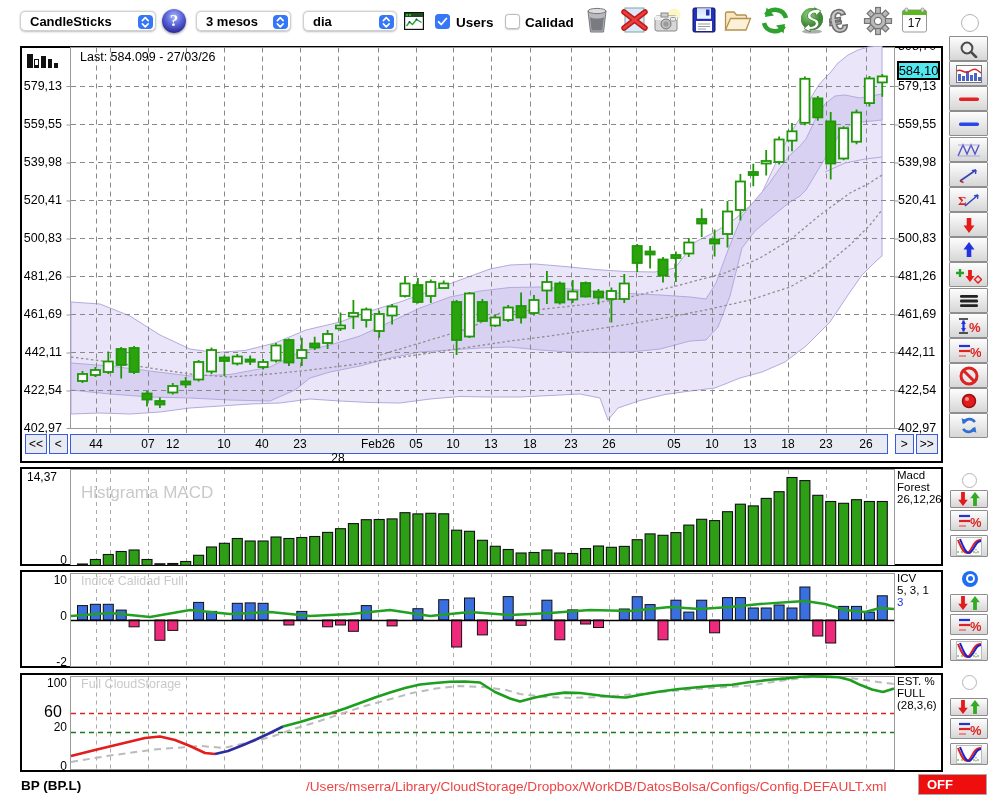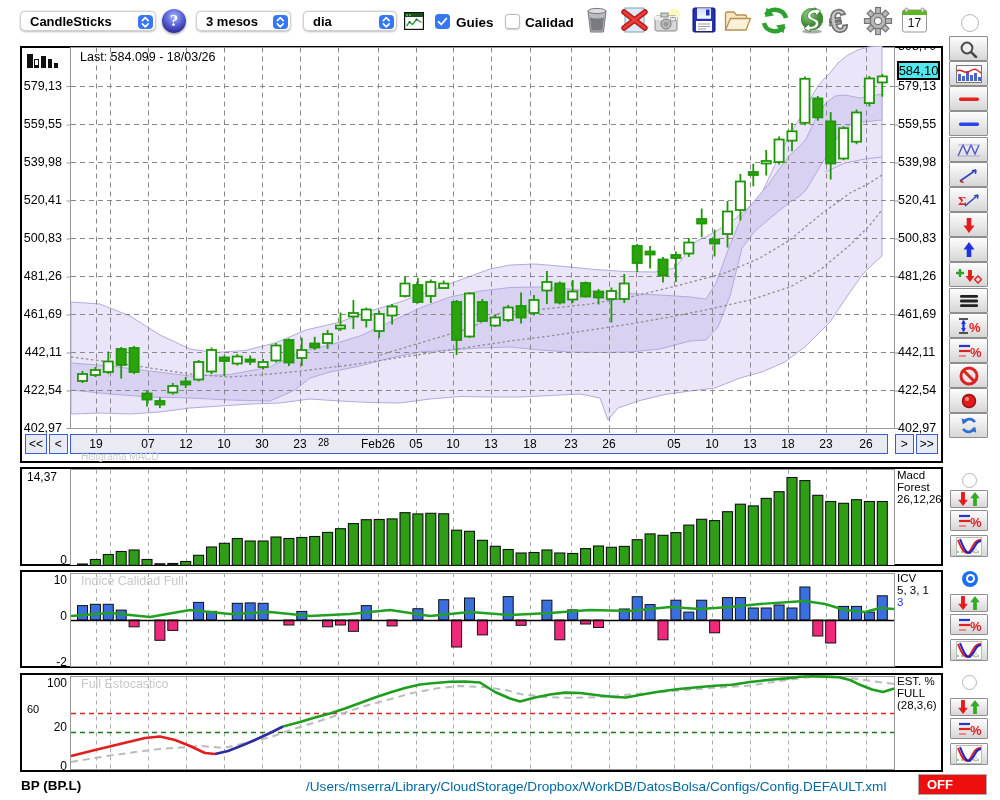--- a/index.html
+++ b/index.html
@@ -28,21 +28,21 @@
       <rect x="1" y="1" width="18" height="4" fill="#1d4d1d"></rect>
       <circle cx="3" cy="3" r="1" fill="#4c4"></circle>
       <circle cx="6" cy="3" r="1" fill="#4c4"></circle>
       <path d="M2.5 14l3-4 3 2.5 4-5 5 3" stroke="#2a2" stroke-width="1.4" fill="none"></path>
       <circle cx="5.5" cy="10" r="1" fill="#33c"></circle>
       <circle cx="12.5" cy="7.5" r="1" fill="#33c"></circle>
     </svg></div>
 <div class="cb" style="left:435px;top:13.5px;background:#3577f6"><svg width="15" height="15" viewBox="0 0 15 15">
       <path d="M3.6 7.8l2.6 2.7 5.2-6" stroke="#fff" stroke-width="1.8" fill="none" stroke-linecap="round" stroke-linejoin="round"></path>
     </svg></div>
-<div class="ck" style="left:456px;top:14.5px">Guies</div>
+<div class="ck" style="left:456px;top:14.5px">Users</div>
 <div class="cb" style="left:505px;top:13.5px;background:#fff;border:1px solid #bbb;box-shadow:0 0.5px 1.5px rgba(0,0,0,.2)"></div>
 <div class="ck" style="left:525px;top:14.5px">Calidad</div>
 <div class="abs" style="left:585px;top:7px"><svg width="24" height="27" viewBox="0 0 24 27">
       <path d="M3 4h18l-2.5 21h-13z" fill="#b9b9bf" stroke="#77777c" stroke-width="1"></path>
       <ellipse cx="12" cy="4" rx="9" ry="2.6" fill="#dcdce0" stroke="#77777c"></ellipse>
       <path d="M5 10c2 2 12 2 14 0l-1.7 13.5H6.5z" fill="#606066" opacity="0.7"></path>
     </svg></div>
 <div class="abs" style="left:621px;top:6px"><svg width="27" height="28" viewBox="0 0 27 28">
       <rect x="4" y="2" width="19" height="24" fill="#dbe8f8" stroke="#7aa" stroke-width="1"></rect>
       <path d="M3 6L24 22M24 6L3 22" stroke="#c11818" stroke-width="5.5" stroke-linecap="round"></path>
@@ -198,21 +198,21 @@
     <rect x="877.7" y="76.4" width="9.2" height="6.0" fill="#ffffff" stroke="#1f9708" stroke-width="1.8"></rect>
   </svg>
 <div class="abs" style="left:27px;top:53px"><svg width="32" height="16" viewBox="0 0 32 16">
       <rect x="0" y="1" width="6" height="14" fill="#111"></rect>
       <rect x="7" y="6" width="5" height="9" fill="#111"></rect>
       <rect x="8" y="7" width="3" height="5" fill="#fff"></rect>
       <rect x="14" y="3" width="5" height="12" fill="#111"></rect>
       <rect x="21" y="6" width="4" height="9" fill="#111"></rect>
       <rect x="27" y="10" width="4" height="5" fill="#111"></rect>
     </svg></div>
-<div class="lbl" style="left:80px;top:51px">Last: 584.099 - 18/03/26</div>
+<div class="lbl" style="left:80px;top:51px">Last: 584.099 - 27/03/26</div>
 <div class="lbl" style="left:22px;top:79.8px;width:40px;text-align:right">579,13</div>
 <div class="lbl" style="left:22px;top:118.3px;width:40px;text-align:right">559,55</div>
 <div class="lbl" style="left:22px;top:156.3px;width:40px;text-align:right">539,98</div>
 <div class="lbl" style="left:22px;top:194.3px;width:40px;text-align:right">520,41</div>
 <div class="lbl" style="left:22px;top:232.3px;width:40px;text-align:right">500,83</div>
 <div class="lbl" style="left:22px;top:270.3px;width:40px;text-align:right">481,26</div>
 <div class="lbl" style="left:22px;top:308.3px;width:40px;text-align:right">461,69</div>
 <div class="lbl" style="left:22px;top:346.3px;width:40px;text-align:right">442,11</div>
 <div class="lbl" style="left:22px;top:384.3px;width:40px;text-align:right">422,54</div>
 <div class="lbl" style="left:22px;top:421.8px;width:40px;text-align:right">402,97</div>
@@ -226,27 +226,27 @@
 <div class="lbl" style="left:0px;top:223.3px">481,26</div>
 <div class="lbl" style="left:0px;top:261.3px">461,69</div>
 <div class="lbl" style="left:0px;top:299.3px">442,11</div>
 <div class="lbl" style="left:0px;top:337.3px">422,54</div>
 <div class="lbl" style="left:0px;top:374.8px">402,97</div>
 </div>
 <div class="abs" style="left:897px;top:61px;width:43px;height:19px;background:#52e8ee;border:2px solid #000;box-sizing:border-box;display:flex;align-items:center;justify-content:center;font-size:13px">584,10</div>
 <div class="navb" style="left:25px;top:434px;width:22px;height:19.5px">&lt;&lt;</div>
 <div class="navb" style="left:49px;top:434px;width:18.5px;height:19.5px">&lt;</div>
 <div class="navb" style="left:69.5px;top:434px;width:818px;height:19.5px"></div>
-<div class="lbl" style="left:76px;top:438px;width:40px;text-align:center;font-size:12px">19</div>
+<div class="lbl" style="left:76px;top:438px;width:40px;text-align:center;font-size:12px">44</div>
 <div class="lbl" style="left:128px;top:438px;width:40px;text-align:center;font-size:12px">07</div>
-<div class="lbl" style="left:166px;top:438px;width:40px;text-align:center;font-size:12px">12</div>
+<div class="lbl" style="left:166px;top:438px;width:40px;text-align:left;font-size:12px">12</div>
 <div class="lbl" style="left:204px;top:438px;width:40px;text-align:center;font-size:12px">10</div>
-<div class="lbl" style="left:242px;top:438px;width:40px;text-align:center;font-size:12px">30</div>
+<div class="lbl" style="left:242px;top:438px;width:40px;text-align:center;font-size:12px">40</div>
 <div class="lbl" style="left:280px;top:438px;width:40px;text-align:center;font-size:12px">23</div>
-<div class="lbl" style="left:318px;top:438px;width:40px;font-size:10px">28</div>
+<div class="lbl" style="left:318px;top:452px;width:40px;text-align:center;font-size:12px">28</div>
 <div class="lbl" style="left:358px;top:438px;width:40px;text-align:center;font-size:12px">Feb26</div>
 <div class="lbl" style="left:396px;top:438px;width:40px;text-align:center;font-size:12px">05</div>
 <div class="lbl" style="left:433px;top:438px;width:40px;text-align:center;font-size:12px">10</div>
 <div class="lbl" style="left:471px;top:438px;width:40px;text-align:center;font-size:12px">13</div>
 <div class="lbl" style="left:510px;top:438px;width:40px;text-align:center;font-size:12px">18</div>
 <div class="lbl" style="left:551px;top:438px;width:40px;text-align:center;font-size:12px">23</div>
 <div class="lbl" style="left:589px;top:438px;width:40px;text-align:center;font-size:12px">26</div>
 <div class="lbl" style="left:654px;top:438px;width:40px;text-align:center;font-size:12px">05</div>
 <div class="lbl" style="left:692px;top:438px;width:40px;text-align:center;font-size:12px">10</div>
 <div class="lbl" style="left:730px;top:438px;width:40px;text-align:center;font-size:12px">13</div>
@@ -318,21 +318,21 @@
     <rect x="799.9" y="480.6" width="10" height="84.7" fill="#2f9e17" stroke="#111" stroke-width="1.1"></rect>
     <rect x="812.8" y="495.3" width="10" height="70.0" fill="#2f9e17" stroke="#111" stroke-width="1.1"></rect>
     <rect x="825.7" y="501.5" width="10" height="63.8" fill="#2f9e17" stroke="#111" stroke-width="1.1"></rect>
     <rect x="838.6" y="503.3" width="10" height="62.0" fill="#2f9e17" stroke="#111" stroke-width="1.1"></rect>
     <rect x="851.5" y="499.7" width="10" height="65.6" fill="#2f9e17" stroke="#111" stroke-width="1.1"></rect>
     <rect x="864.4" y="501.5" width="10" height="63.8" fill="#2f9e17" stroke="#111" stroke-width="1.1"></rect>
     <rect x="877.3" y="501.5" width="10" height="63.8" fill="#2f9e17" stroke="#111" stroke-width="1.1"></rect>
   </svg>
 <div class="lbl" style="left:27px;top:471px;width:40px;font-size:12px">14,37</div>
 <div class="lbl" style="left:27px;top:554px;width:40px;text-align:right;font-size:12px">0</div>
-<div class="lbl" style="left:81px;top:452px;color:#c9c9c9;font-size:10px">Histgrama MACD</div>
+<div class="lbl" style="left:81px;top:484px;color:#c9c9c9;font-size:17px">Histgrama MACD</div>
 <div class="lbl" style="left:897px;top:469px;font-size:11.5px;line-height:1.05">Macd<br>Forest<br>26,12,26</div>
 <div class="panel" style="top:570px;height:94px"></div>
 <div class="plot" style="left:70px;top:572.5px;width:823px;height:92px"></div>
 <svg width="923" height="99" viewBox="20 570 923 99" style="position:absolute;left:20px;top:570px">
     <path d="M96.5 573V665.5 M110.5 573V665.5 M148.5 573V665.5 M186.5 573V665.5 M224.5 573V665.5 M262.5 573V665.5 M300.5 573V665.5 M338.5 573V665.5 M378.5 573V665.5 M416.5 573V665.5 M453.5 573V665.5 M491.5 573V665.5 M530.5 573V665.5 M571.5 573V665.5 M609.5 573V665.5 M636.5 573V665.5 M674.5 573V665.5 M712.5 573V665.5 M750.5 573V665.5 M788.5 573V665.5 M826.5 573V665.5 M866.5 573V665.5" stroke="#aaa" stroke-width="1" fill="none" stroke-dasharray="4,4"></path>
     <rect x="77.5" y="605.6" width="10" height="14.4" fill="#3a6fe0" stroke="#111" stroke-width="1"></rect>
     <rect x="90.4" y="604.3" width="10" height="15.7" fill="#3a6fe0" stroke="#111" stroke-width="1"></rect>
     <rect x="103.3" y="604.3" width="10" height="15.7" fill="#3a6fe0" stroke="#111" stroke-width="1"></rect>
     <rect x="116.2" y="610.1" width="10" height="9.9" fill="#3a6fe0" stroke="#111" stroke-width="1"></rect>
     <rect x="129.1" y="620.0" width="10" height="6.8" fill="#ef2a7c" stroke="#111" stroke-width="1"></rect>
@@ -396,24 +396,24 @@
 <svg width="923" height="99" viewBox="20 673 923 99" style="position:absolute;left:20px;top:673px">
     <path d="M96.5 676.5V769.5 M110.5 676.5V769.5 M148.5 676.5V769.5 M186.5 676.5V769.5 M224.5 676.5V769.5 M262.5 676.5V769.5 M300.5 676.5V769.5 M338.5 676.5V769.5 M378.5 676.5V769.5 M416.5 676.5V769.5 M453.5 676.5V769.5 M491.5 676.5V769.5 M530.5 676.5V769.5 M571.5 676.5V769.5 M609.5 676.5V769.5 M636.5 676.5V769.5 M674.5 676.5V769.5 M712.5 676.5V769.5 M750.5 676.5V769.5 M788.5 676.5V769.5 M826.5 676.5V769.5 M866.5 676.5V769.5" stroke="#aaa" stroke-width="1" fill="none" stroke-dasharray="4,4"></path>
     <path d="M71 713.5H894" stroke="#dd2222" stroke-width="1.4" fill="none" stroke-dasharray="5,4"></path>
     <path d="M71 732.5H894" stroke="#1a7a1a" stroke-width="1.4" fill="none" stroke-dasharray="5,4"></path>
     <polyline points="71.0,762.0 107.0,756.0 154.0,749.5 201.0,746.0 224.0,748.0 248.0,742.5 271.0,737.0 295.0,728.5 318.0,721.5 342.0,713.5 365.0,706.0 389.0,699.5 412.0,693.0 436.0,688.5 459.0,686.0 483.0,687.0 506.0,690.0 520.0,694.0 545.0,697.0 570.0,698.0 600.0,697.0 630.0,694.5 660.0,692.0 690.0,689.5 720.0,687.5 750.0,685.5 780.0,681.0 805.0,677.5 825.0,676.5 845.0,677.5 862.0,679.5 878.0,682.0 894.0,684.0" fill="none" stroke="#bbb" stroke-width="2" stroke-dasharray="7,5" stroke-linejoin="round"></polyline>
     <polyline points="71.0,756.0 95.0,750.0 120.0,744.0 145.0,738.0 160.0,736.5 175.0,740.0 190.0,746.0 205.0,753.0 215.0,754.0" fill="none" stroke="#e21d1d" stroke-width="2.6" stroke-linejoin="round"></polyline>
     <polyline points="215.0,754.0 228.0,751.0 242.0,745.5 256.0,739.5 270.0,733.0 283.0,726.5" fill="none" stroke="#2d2d9e" stroke-width="2.6" stroke-linejoin="round"></polyline>
     <polyline points="283.0,726.5 300.0,722.0 315.0,717.5 330.0,713.5 345.0,708.5 360.0,703.0 375.0,697.5 390.0,692.5 405.0,688.0 420.0,684.5 435.0,683.0 450.0,681.8 465.0,681.5 480.0,682.5 495.0,692.0 510.0,698.5 520.0,701.5 535.0,697.5 550.0,694.5 565.0,692.6 580.0,693.0 600.0,695.5 615.0,697.0 626.0,697.5 645.0,694.0 660.0,691.5 679.0,689.0 700.0,687.0 715.0,685.8 732.0,684.8 750.0,682.0 770.0,679.8 786.0,678.4 800.0,676.8 812.0,676.3 825.0,676.6 839.0,677.2 850.0,680.0 860.0,684.8 872.0,689.5 883.0,692.0 894.0,688.5" fill="none" stroke="#1d9e1d" stroke-width="2.6" stroke-linejoin="round"></polyline>
   </svg>
 <div class="lbl" style="left:27px;top:677px;width:40px;text-align:right;font-size:12px">100</div>
-<div class="lbl" style="left:27px;top:704px;width:40px;text-align:left;font-size:11px">60</div>
+<div class="lbl" style="left:33px;top:704px;width:40px;text-align:center;font-size:16px">60</div>
 <div class="lbl" style="left:27px;top:721px;width:40px;text-align:right;font-size:12px">20</div>
 <div class="lbl" style="left:27px;top:760px;width:40px;text-align:right;font-size:12px">0</div>
-<div class="lbl" style="left:81px;top:678px;color:#c9c9c9;font-size:12.5px">Full Estocastico</div>
+<div class="lbl" style="left:81px;top:678px;color:#c9c9c9;font-size:12.5px">Full CloudStorage</div>
 <div class="lbl" style="left:897px;top:675px;font-size:11.5px;line-height:1.05">EST. %<br>FULL<br>(28,3,6)</div>
 <div style="position:absolute;left:949px;top:36px;width:37px;height:23px;background:linear-gradient(#fdfdfd,#d6d6d6);border:1px solid #8e8e8e;border-radius:1px;display:flex;align-items:center;justify-content:center">
     <svg width="22" height="18" viewBox="0 0 22 18">
       <circle cx="9" cy="8" r="5.4" fill="#eee" stroke="#4a4a4a" stroke-width="2"></circle>
       <path d="M13.2 12.2L18 17" stroke="#4a4a4a" stroke-width="2.6" stroke-linecap="round"></path>
     </svg>
   </div>
 <div style="position:absolute;left:949px;top:61px;width:37px;height:23px;background:linear-gradient(#fdfdfd,#d6d6d6);border:1px solid #8e8e8e;border-radius:1px;display:flex;align-items:center;justify-content:center">
     <svg width="26" height="18" viewBox="0 0 26 18">
       <rect x="0.5" y="0.5" width="25" height="17" fill="#fff" stroke="#777"></rect>
@@ -581,15 +581,15 @@
 <div style="position:absolute;left:950px;top:743px;width:36px;height:20px;background:linear-gradient(#fdfdfd,#d6d6d6);border:1px solid #8e8e8e;border-radius:1px;display:flex;align-items:center;justify-content:center">
     <svg width="26" height="19" viewBox="0 0 26 19">
       <rect x="0.5" y="0.5" width="25" height="18" fill="#fcfcfc" stroke="#bbb"></rect>
       <path d="M1 15h24" stroke="#3a3" stroke-width="1" stroke-dasharray="2,2"></path>
       <path d="M2 3c4 10 6 13 9 13s5-6 7-9 4-4 7-4" stroke="#d22" stroke-width="2" fill="none"></path>
       <path d="M4 2c4 10 6 14 9 14s6-8 8-10 3-2 4-2" stroke="#22c" stroke-width="2" fill="none"></path>
       <path d="M20 12v6" stroke="#888" stroke-width="1" stroke-dasharray="1.5,1.5"></path>
     </svg>
   </div>
 <div class="lbl" style="left:21px;top:779px;font-size:13.5px;font-weight:bold">BP (BP.L)</div>
-<div class="lbl" style="left:306px;top:780px;font-size:13.6px;color:#0369a1">/Users/mserra/Library/CloudStorage/Dropbox/WorkDB/DatosBolsa/Configs/Config.DEFAULT.xml</div>
+<div class="lbl" style="left:306px;top:780px;font-size:13.6px;color:#ef4444">/Users/mserra/Library/CloudStorage/Dropbox/WorkDB/DatosBolsa/Configs/Config.DEFAULT.xml</div>
 <div class="abs" style="left:918px;top:774px;width:69px;height:21px;border:1px solid #aaa;background:#ee0e0e;box-sizing:border-box;display:flex;align-items:center">
     <span style="color:#fff;font-weight:bold;font-size:13px;padding-left:8px">OFF</span>
   </div>
 </body></html>

